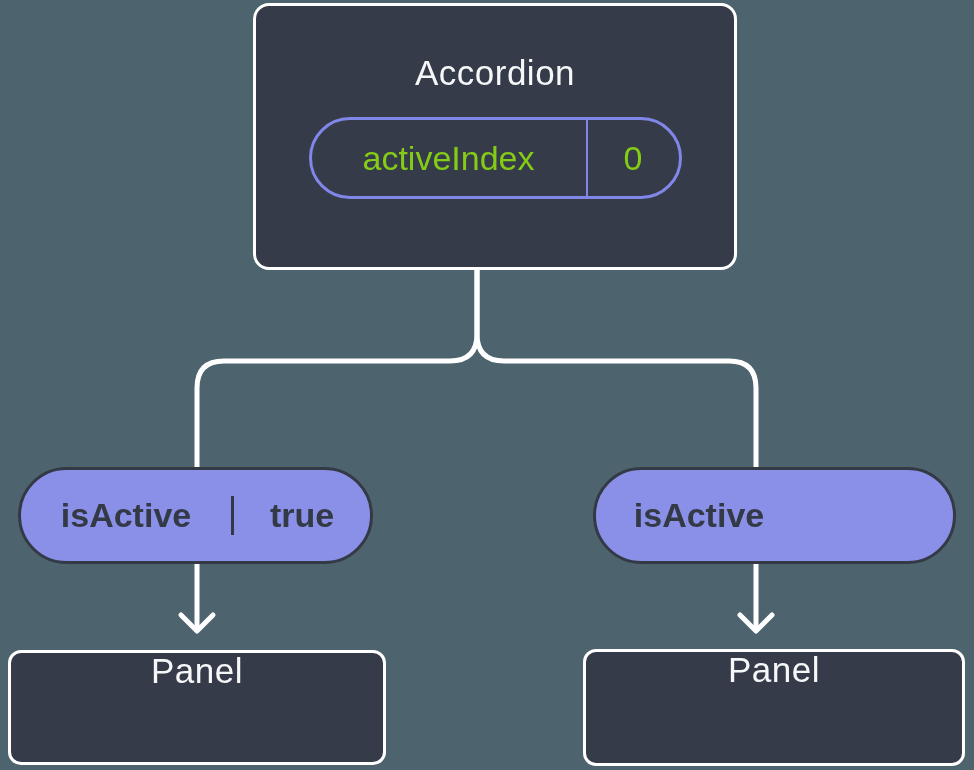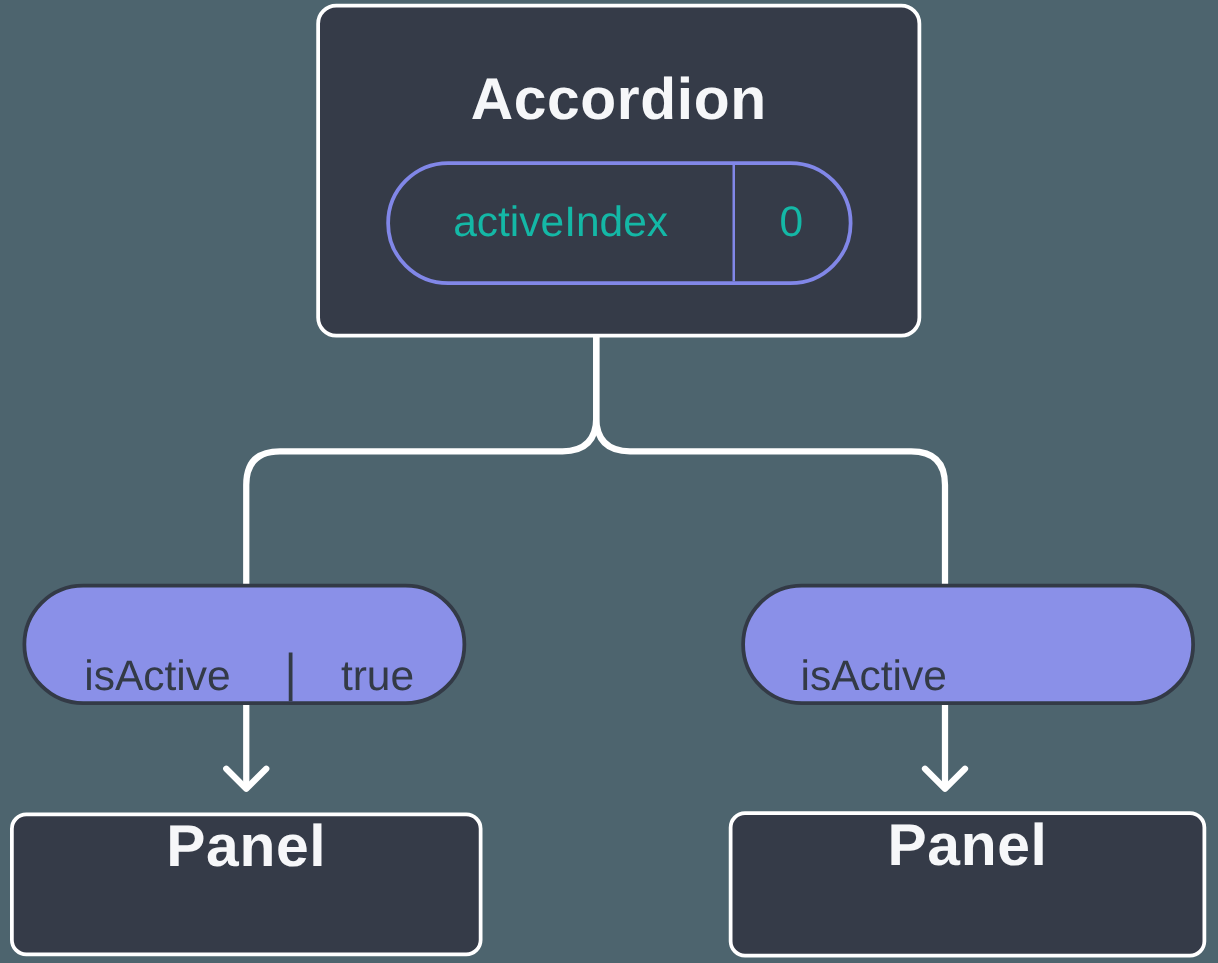--- a/index.html
+++ b/index.html
@@ -17,70 +17,70 @@
 
   
   .node {
     position: absolute;
     box-sizing: border-box;
     background: #353b48;
     border: 3px solid #ffffff;
     color: #f6f7f9;
   }
   .node-title {
-    font-size: 47px;
-    font-weight: 700;
+    font-size: 35px;
+    font-weight: 400;
     letter-spacing: 0.5px;
     line-height: 1;
     color: #f6f7f9;
   }
   .accordion-node {
     left: 253px; top: 3px;
     width: 484px; height: 267px;
     border-radius: 16px;
     display: flex;
     flex-direction: column;
     align-items: center;
   }
   .accordion-node .node-title { margin-top: 49px; }
 
   
   .state-pill {
     margin-top: 27px;
-    width: 373px; height: 99px;
+    width: 373px; height: 82px;
     box-sizing: border-box;
     border: 3px solid #8187e8;
     border-radius: 60px;
     display: flex;
     align-items: stretch;
-    color: #14b8a6;
+    color: #84cc16;
     font-size: 34px;
   }
   .state-pill .pill-name {
     width: 274px;
     display: flex; align-items: center; justify-content: center;
   }
   .state-pill .pill-value {
     flex: 1;
     border-left: 2.5px solid #8187e8;
     display: flex; align-items: center; justify-content: center;
   }
 
   
   .prop-pill {
     position: absolute;
     box-sizing: border-box;
     background: #8a90e8;
     border: 3px solid #333a46;
     border-radius: 60px;
     display: flex;
-    align-items: flex-end;
+    align-items: center;
     color: #333a46;
     font-size: 34px;
-    font-weight: 400;
+    font-weight: 700;
   }
   .prop-pill .pill-name { display: flex; align-items: center; justify-content: center; }
   .prop-pill .pill-value {
     flex: 1;
     border-left: 3px solid #333a46;
     display: flex; align-items: center; justify-content: center;
   }
   .prop-pill-left  { left: 18px;  top: 467px; width: 355px; height: 97px; }
   .prop-pill-left  .pill-name { width: 210px; }
   .prop-pill-right { left: 593px; top: 467px; width: 363px; height: 97px; }

